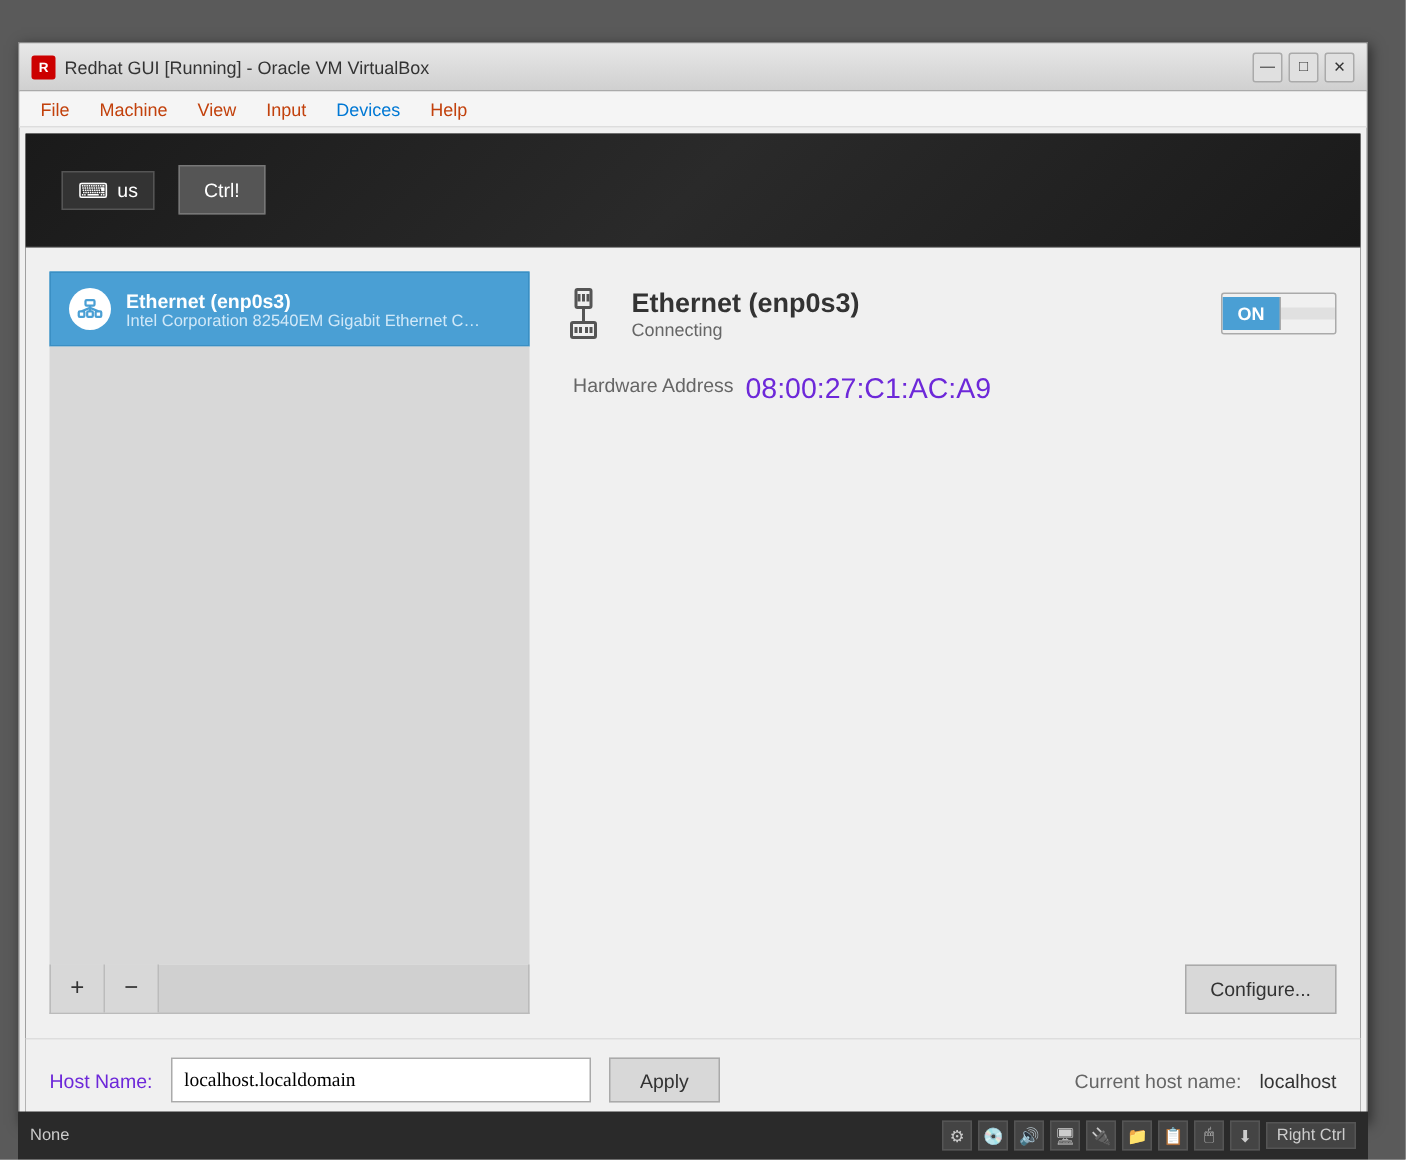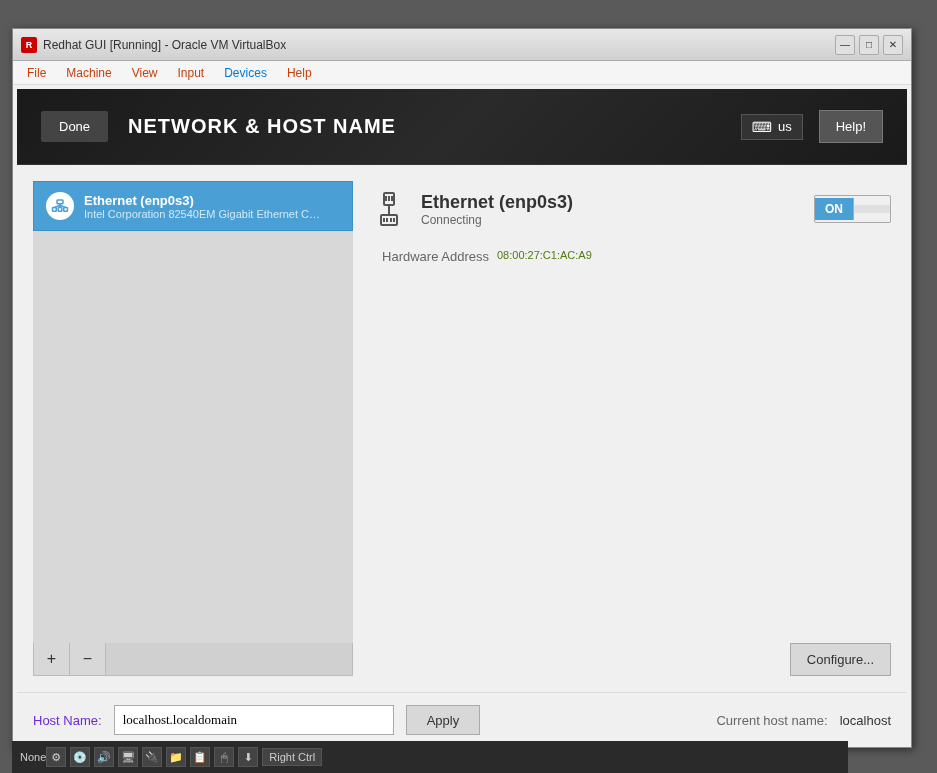--- a/index.html
+++ b/index.html
@@ -346,22 +346,22 @@
     }
 
     .hw-label {
       color: #666;
       font-size: 13px;
       min-width: 120px;
       text-align: right;
     }
 
     .hw-value {
-      color: #4d7c0f;
-      font-size: 11px;
+      color: #6d28d9;
+      font-size: 19px;
       text-align: right;
     }
 
     
     .configure-area {
       display: flex;
       justify-content: flex-end;
       margin-top: auto;
       padding-top: 16px;
     }
@@ -420,25 +420,26 @@
     .current-hostname-value {
       font-size: 13px;
       color: #333;
     }
 
     
     .taskbar {
       position: absolute;
       bottom: 0;
       left: 12px;
-      width: 836px;
+      width: 900px;
       height: 32px;
       background: #2a2a2a;
       display: flex;
       align-items: center;
+      justify-content: space-between;
       padding: 0 8px;
     }
 
     .taskbar-left {
       color: #ccc;
       font-size: 11px;
     }
 
     .taskbar-right {
       display: flex;
@@ -493,30 +494,26 @@
     <div class="menu-item">Machine</div>
     <div class="menu-item">View</div>
     <div class="menu-item">Input</div>
     <div class="menu-item devices">Devices</div>
     <div class="menu-item">Help</div>
   </div>
 
   <div class="installer-content">
 
     <div class="installer-header">
-      <div class="header-left">
-        <button class="done-btn">Done</button>
-        <span class="installer-title">NETWORK &amp; HOST NAME</span>
-      </div>
       <div class="header-right">
         <div class="lang-indicator">
           <span class="keyboard-icon">⌨</span>
           <span>us</span>
         </div>
-        <button class="help-btn">Help!</button>
+        <button class="help-btn">Ctrl!</button>
       </div>
     </div>
 
     <div class="installer-body">
       <div class="network-content">
 
         <div class="interfaces-panel">
 
           <div class="interface-item">
             <div class="interface-icon">

